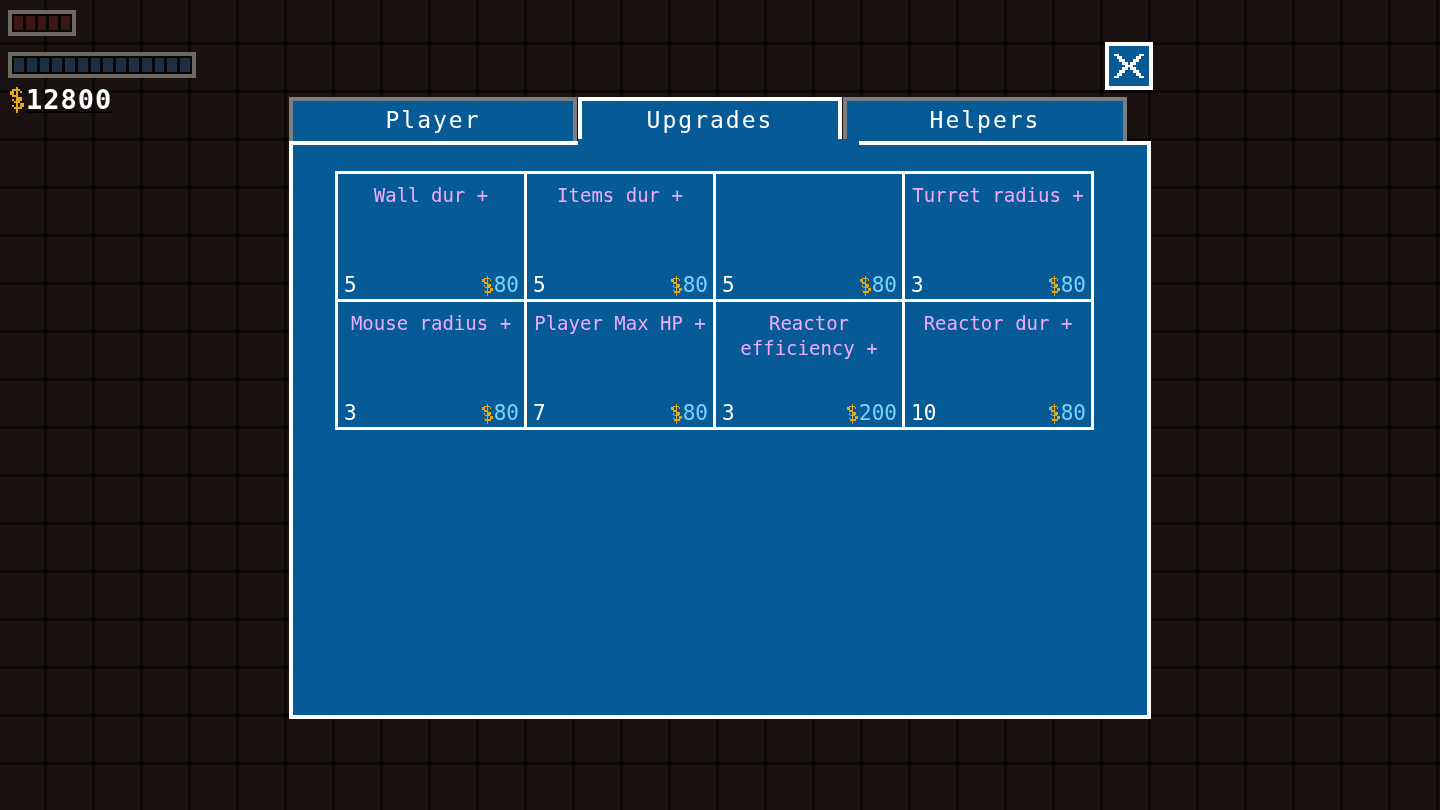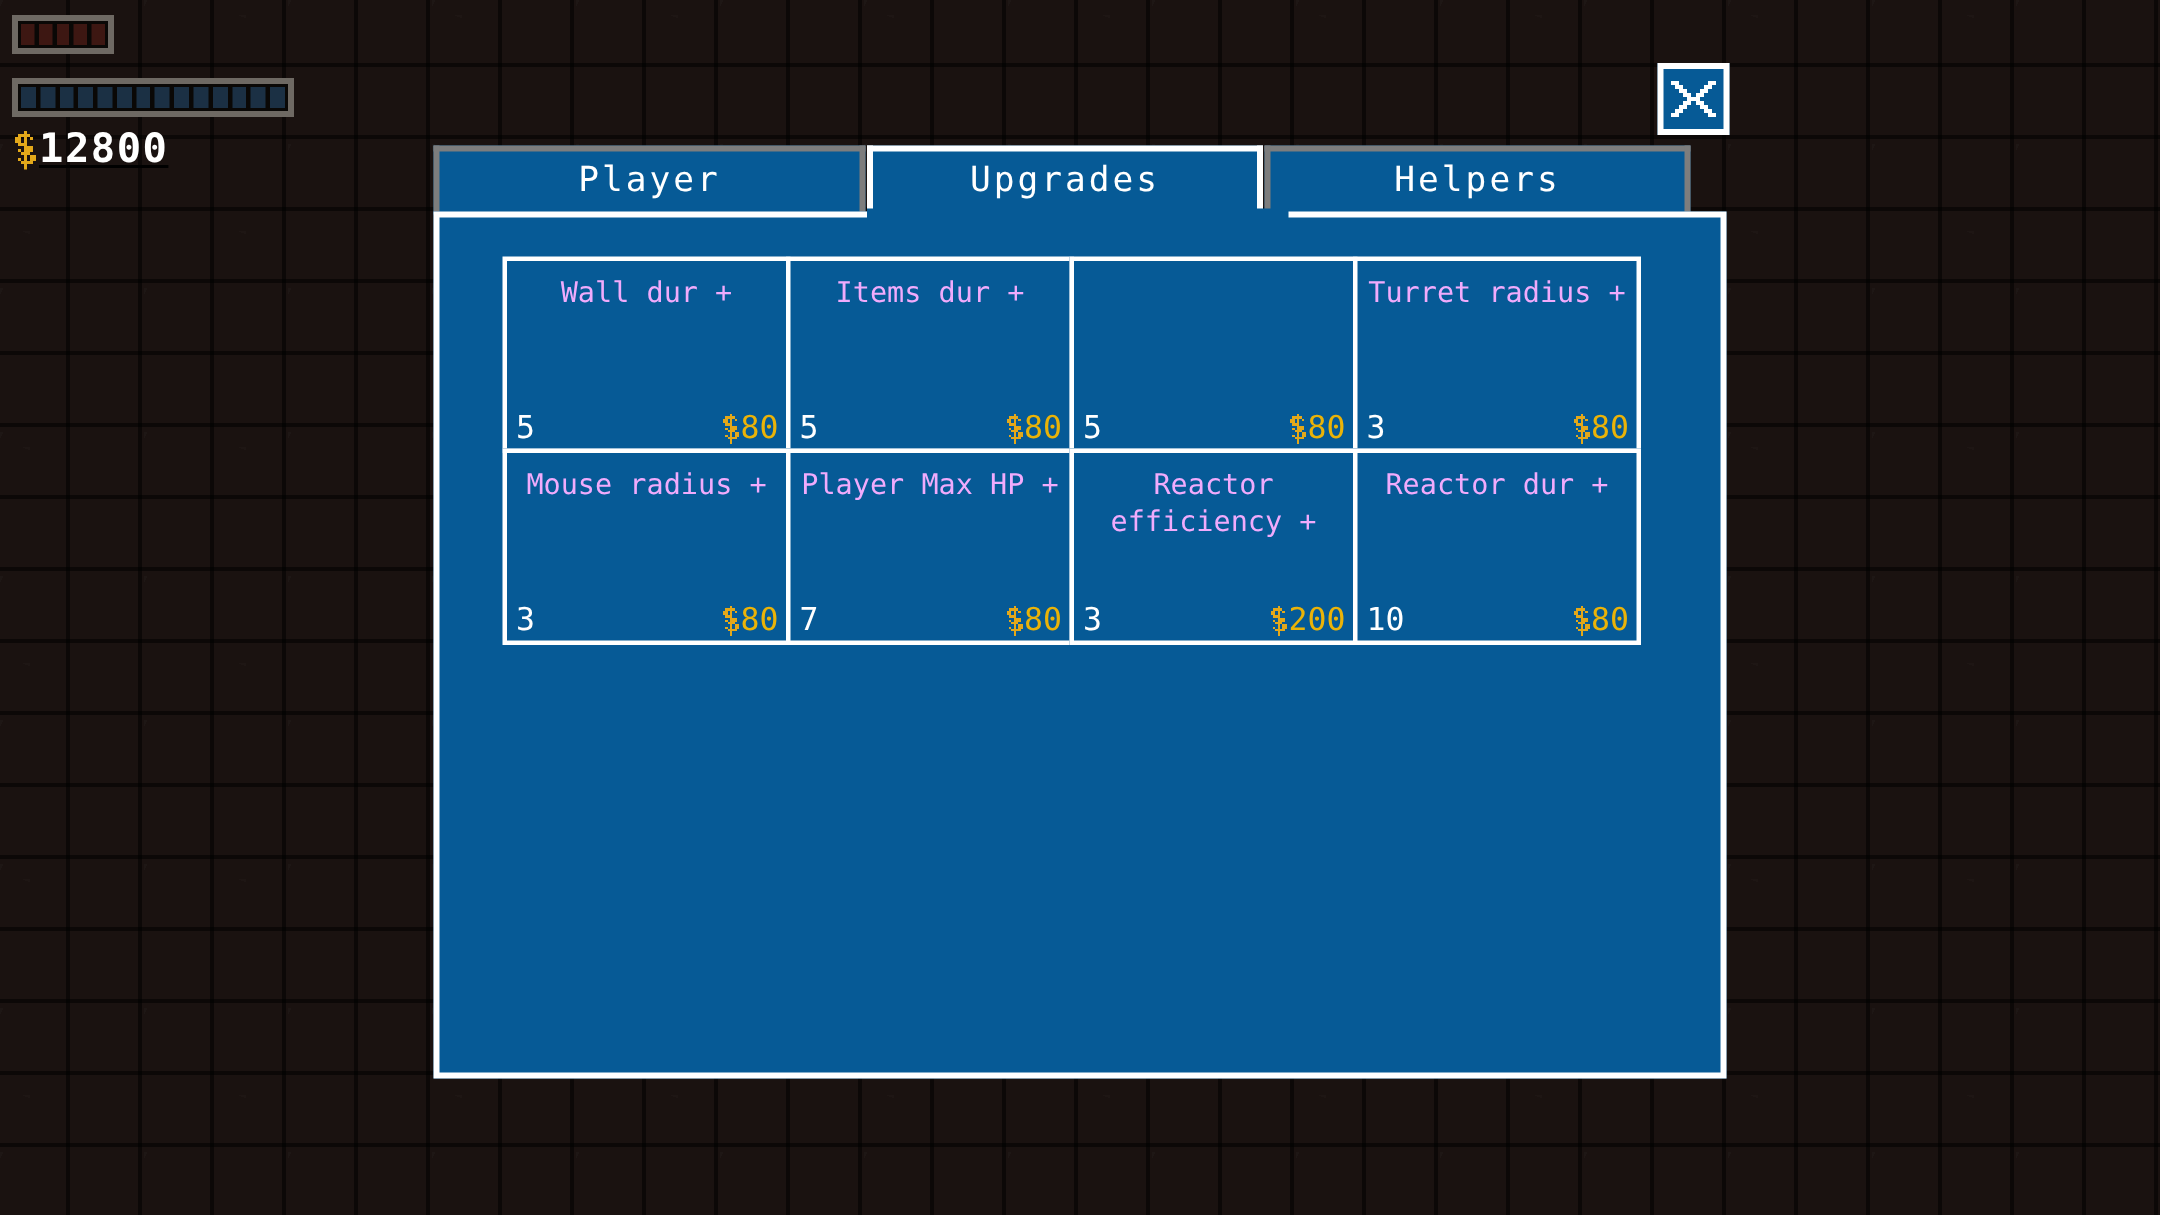--- a/index.html
+++ b/index.html
@@ -194,21 +194,21 @@
     line-height: 21px;
     font-family: "DejaVu Sans Mono", monospace;
   }
   .card-price {
     position: absolute;
     right: 5px;
     bottom: 3px;
     display: flex;
     align-items: center;
     gap: 1px;
-    color: #eab308;
+    color: #7dd3fc;
     font-size: 21px;
     line-height: 21px;
     font-family: "DejaVu Sans Mono", monospace;
   }
   .coin-sm {
     display: block;
     width: 11px;
     height: 20px;
   }
 </style>

